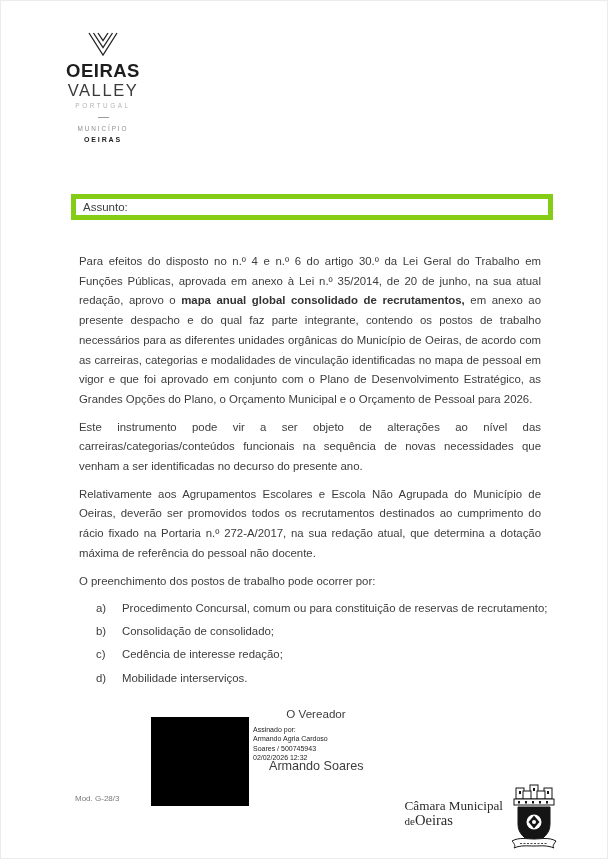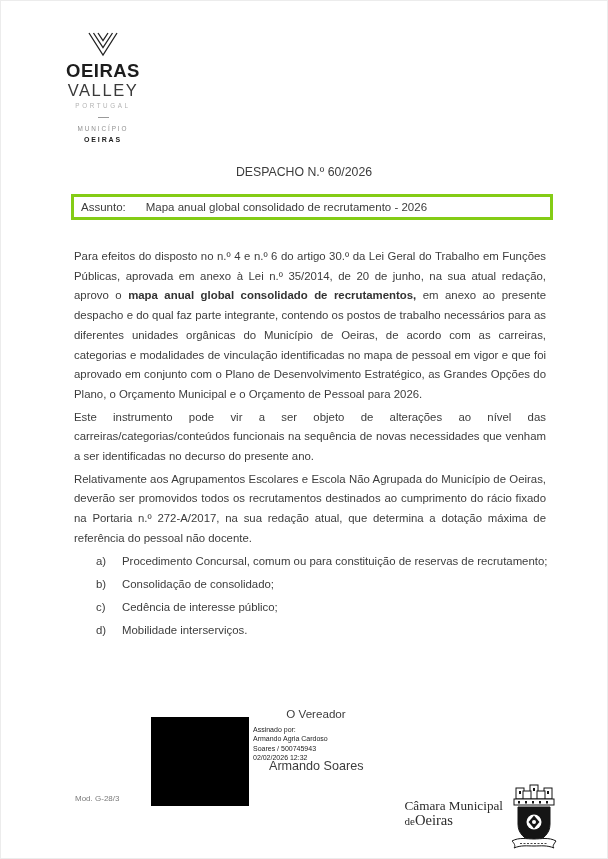--- a/index.html
+++ b/index.html
@@ -14,30 +14,30 @@
   .brand-oeiras{font-size:18.5px;font-weight:bold;letter-spacing:.5px;color:#1d1d1d;line-height:21px;}
   .brand-valley{font-size:16.5px;font-weight:normal;letter-spacing:1.6px;color:#3a3a3a;line-height:19px;}
   .brand-portugal{font-size:6.3px;letter-spacing:2.6px;color:#b3b3b3;margin-top:2px;}
   .logo-dash{width:11px;border-top:1.2px solid #9a9a9a;margin:8px auto 7px auto;}
   .muni-label{font-size:6.4px;letter-spacing:1.9px;color:#8f8f8f;}
   .muni-name{font-size:7px;font-weight:bold;letter-spacing:1.9px;color:#1d1d1d;margin-top:4px;}
   
   .doc-title{position:absolute;top:164px;left:0;width:100%;text-align:center;font-size:12.3px;color:#3c3c3c;}
   .subject-box{
     position:absolute;left:70px;top:193px;width:482px;height:26px;
-    border:3px solid #84cc16;display:flex;align-items:center;box-sizing:border-box;background:#fff;
+    border:5px solid #84cc16;display:flex;align-items:center;box-sizing:border-box;background:#fff;gap:36px;
   }
   .subject-label{margin-left:7px;font-size:11.5px;}
   .subject-value{margin-left:20px;font-size:11.5px;}
   
   .body-text{
     position:absolute;left:70px;top:243px;width:478px;
     font-size:11.4px;line-height:19.7px;text-align:justify;color:#3c3c3c;
   }
-  .body-text p{margin:3px;}
+  .body-text p{margin:8px;}
   .body-text b{font-weight:bold;color:#333;}
   .item-list{margin:2px 0 0 0;padding:0;list-style:none;}
   .item-list li{display:flex;margin-top:3.4px;text-align:left;}
   .item-list .marker{flex:none;width:26px;padding-left:25px;}
   
   .dateline{position:absolute;left:70px;top:658px;font-size:11.4px;}
   .sig-role{position:absolute;left:268px;top:706px;width:94px;text-align:center;font-size:11.6px;}
   .sig-digital{position:absolute;left:252px;top:724px;font-size:7px;line-height:9.3px;color:#1c1c1c;white-space:nowrap;}
   .sig-name{position:absolute;left:268px;top:758px;font-size:12.6px;color:#3c3c3c;}
   .redaction{position:absolute;left:150px;top:716px;width:98px;height:89px;background:#000;}
@@ -64,43 +64,42 @@
       <path d="M15 2 L20 9.5 L25 2" fill="none" stroke="#222" stroke-width="1.3"></path>
     </svg>
     <div class="brand-oeiras">OEIRAS</div>
     <div class="brand-valley">VALLEY</div>
     <div class="brand-portugal">PORTUGAL</div>
     <div class="logo-dash"></div>
     <div class="muni-label">MUNICÍPIO</div>
     <div class="muni-name">OEIRAS</div>
   </div>
 
-  <div class="doc-title">DESPACHO N.º 60/2026</div>
 
   <div class="subject-box">
     <span class="subject-label">Assunto:</span>
-    <span class="subject-value">Mapa anual global consolidado de recrutamento - 2026</span>
   </div>
 
   <div class="body-text">
     <p><span>Para efeitos do disposto no n.º 4 e n.º 6 do artigo 30.º da Lei Geral do Trabalho em Funções Públicas, aprovada em anexo à Lei n.º 35/2014, de 20 de junho, na sua atual redação, aprovo o </span><b>mapa anual global consolidado de recrutamentos,</b><span> em anexo ao presente despacho e do qual faz parte integrante, contendo os postos de trabalho necessários para as diferentes unidades orgânicas do Município de Oeiras, de acordo com as carreiras, categorias e modalidades de vinculação identificadas no mapa de pessoal em vigor e que foi aprovado em conjunto com o Plano de Desenvolvimento Estratégico, as Grandes Opções do Plano, o Orçamento Municipal e o Orçamento de Pessoal para 2026.</span></p>
     <p>Este instrumento pode vir a ser objeto de alterações ao nível das carreiras/categorias/conteúdos funcionais na sequência de novas necessidades que venham a ser identificadas no decurso do presente ano.</p>
     <p>Relativamente aos Agrupamentos Escolares e Escola Não Agrupada do Município de Oeiras, deverão ser promovidos todos os recrutamentos destinados ao cumprimento do rácio fixado na Portaria n.º 272-A/2017, na sua redação atual, que determina a dotação máxima de referência do pessoal não docente.</p>
+    <p>O preenchimento dos postos de trabalho pode ocorrer por:</p>
     <ul class="item-list">
       <li>
         <span class="marker">a)</span>
         <span>Procedimento Concursal, comum ou para constituição de reservas de recrutamento;</span>
       </li>
       <li>
         <span class="marker">b)</span>
         <span>Consolidação de consolidado;</span>
       </li>
       <li>
         <span class="marker">c)</span>
-        <span>Cedência de interesse público;</span>
+        <span>Cedência de interesse redação;</span>
       </li>
       <li>
         <span class="marker">d)</span>
         <span>Mobilidade interserviços.</span>
       </li>
     </ul>
   </div>
 
 
   <div class="sig-role">O Vereador</div>

